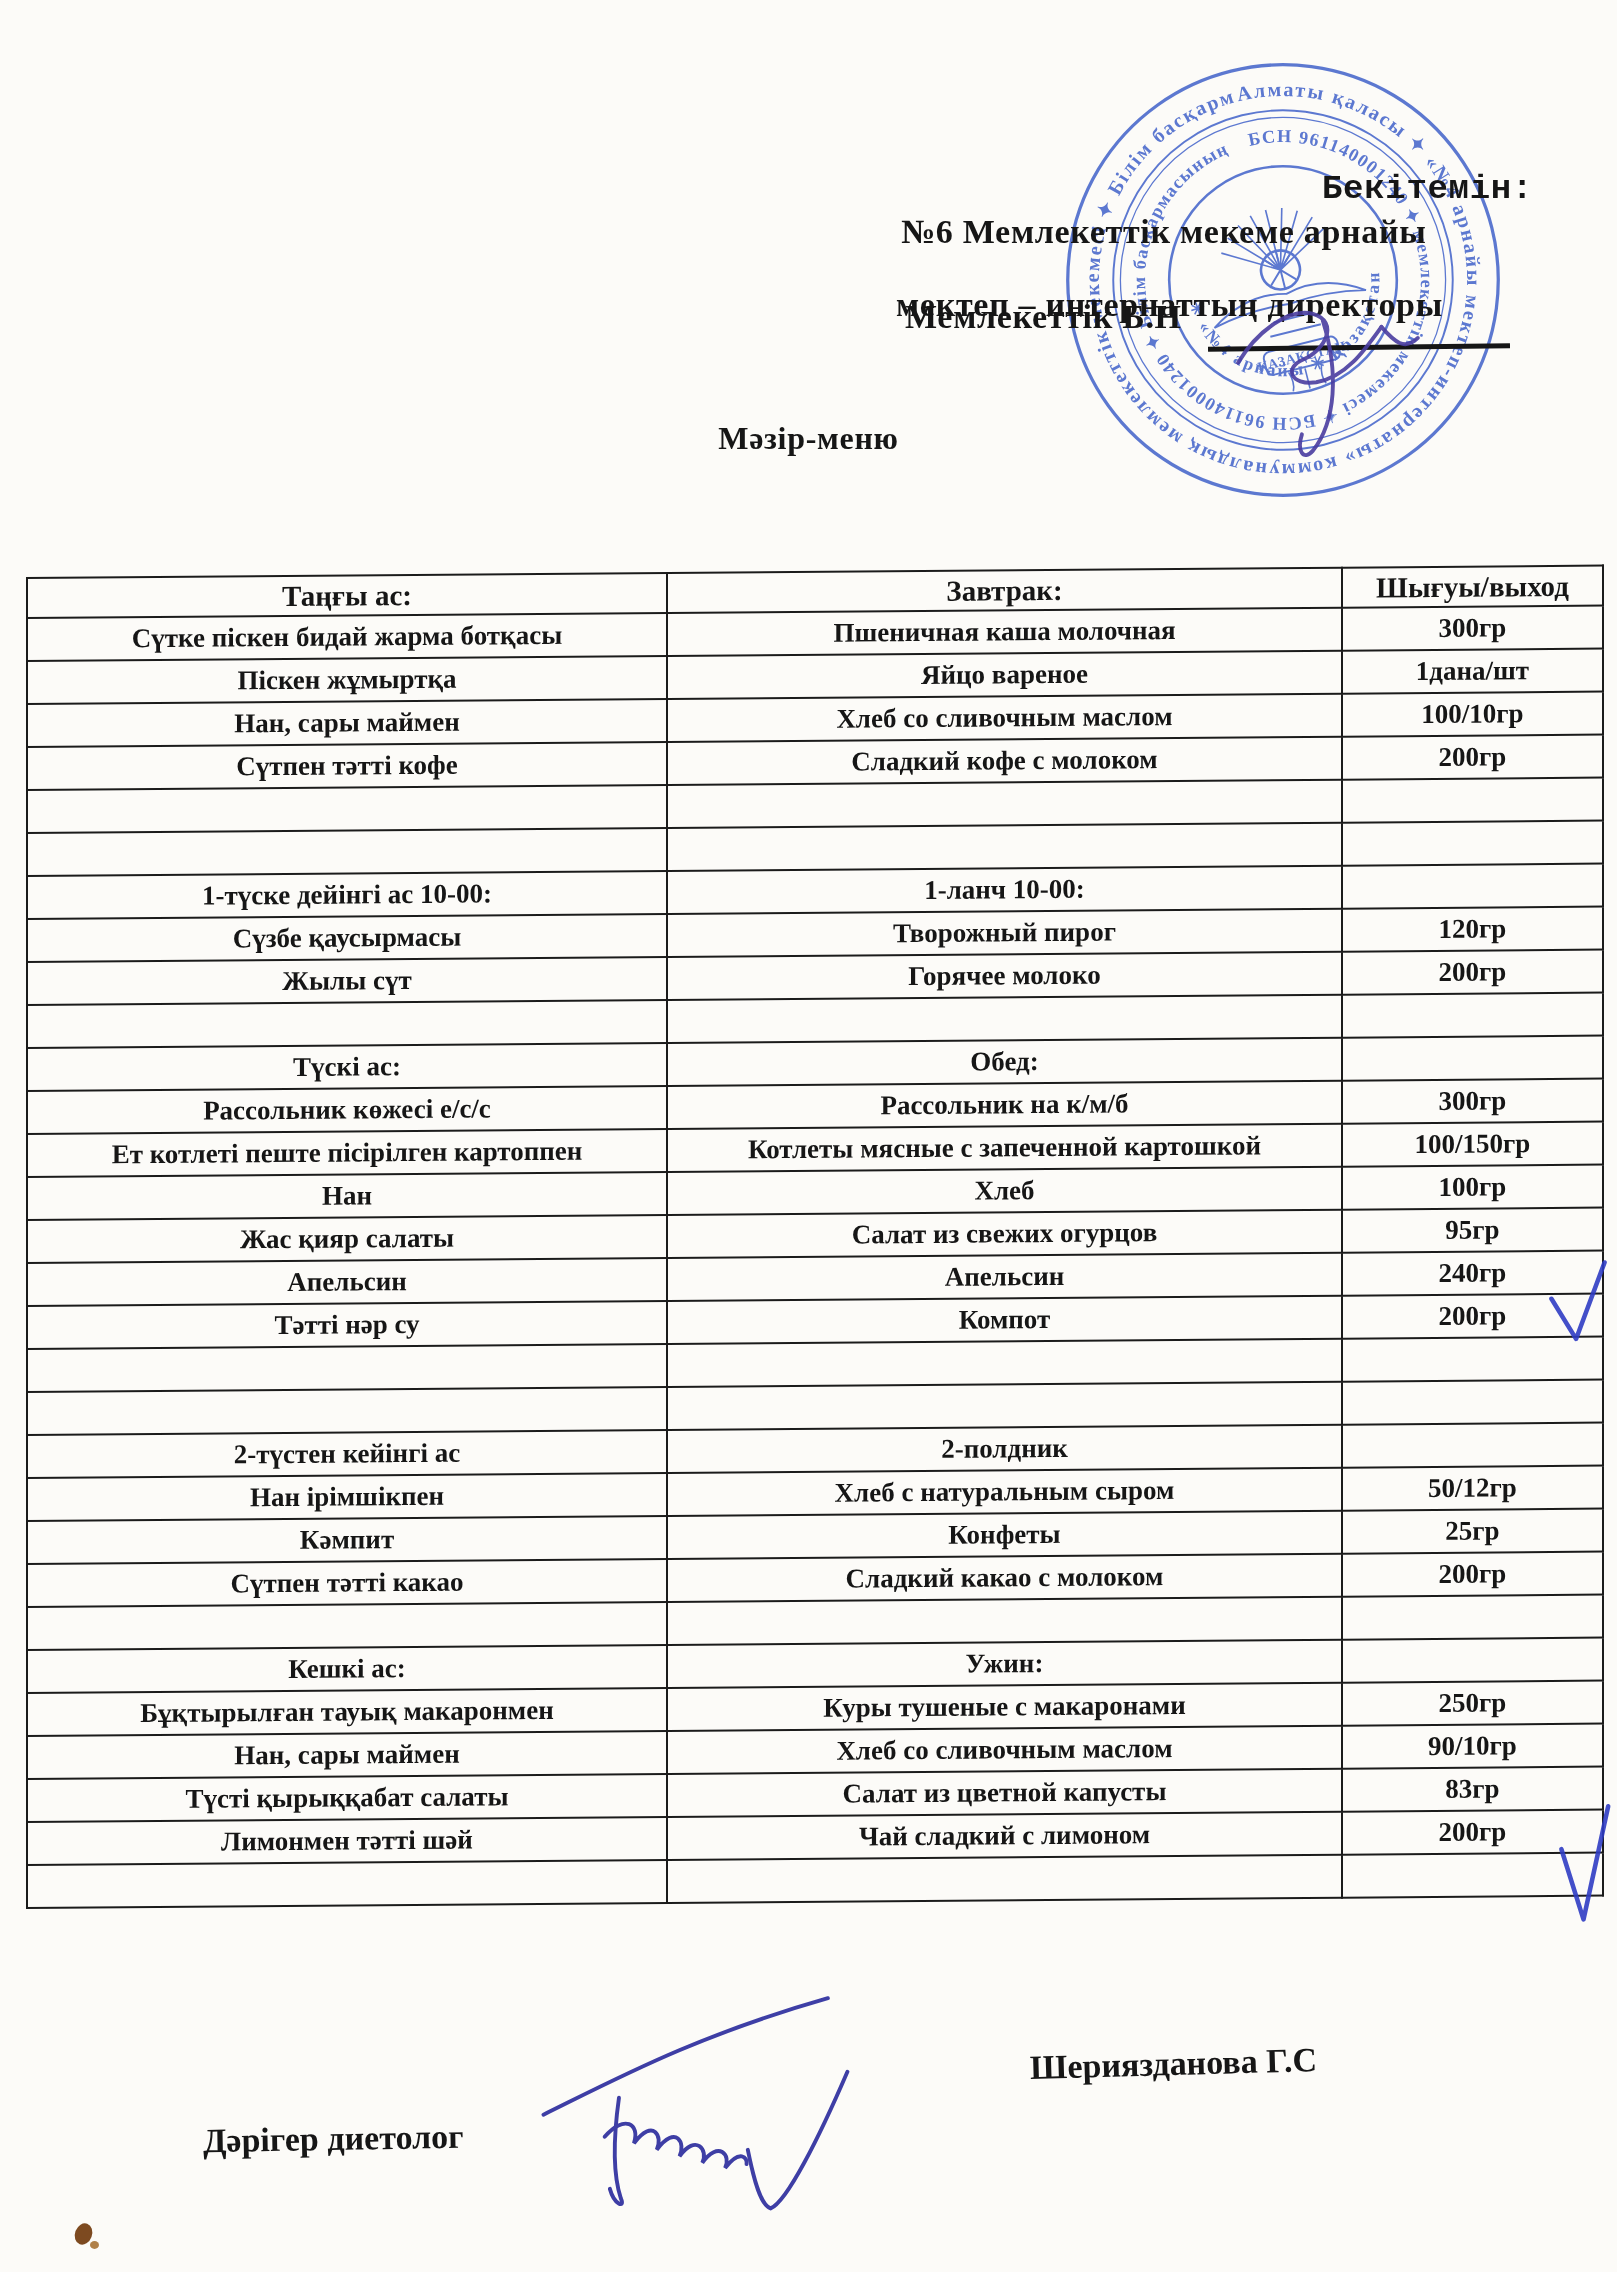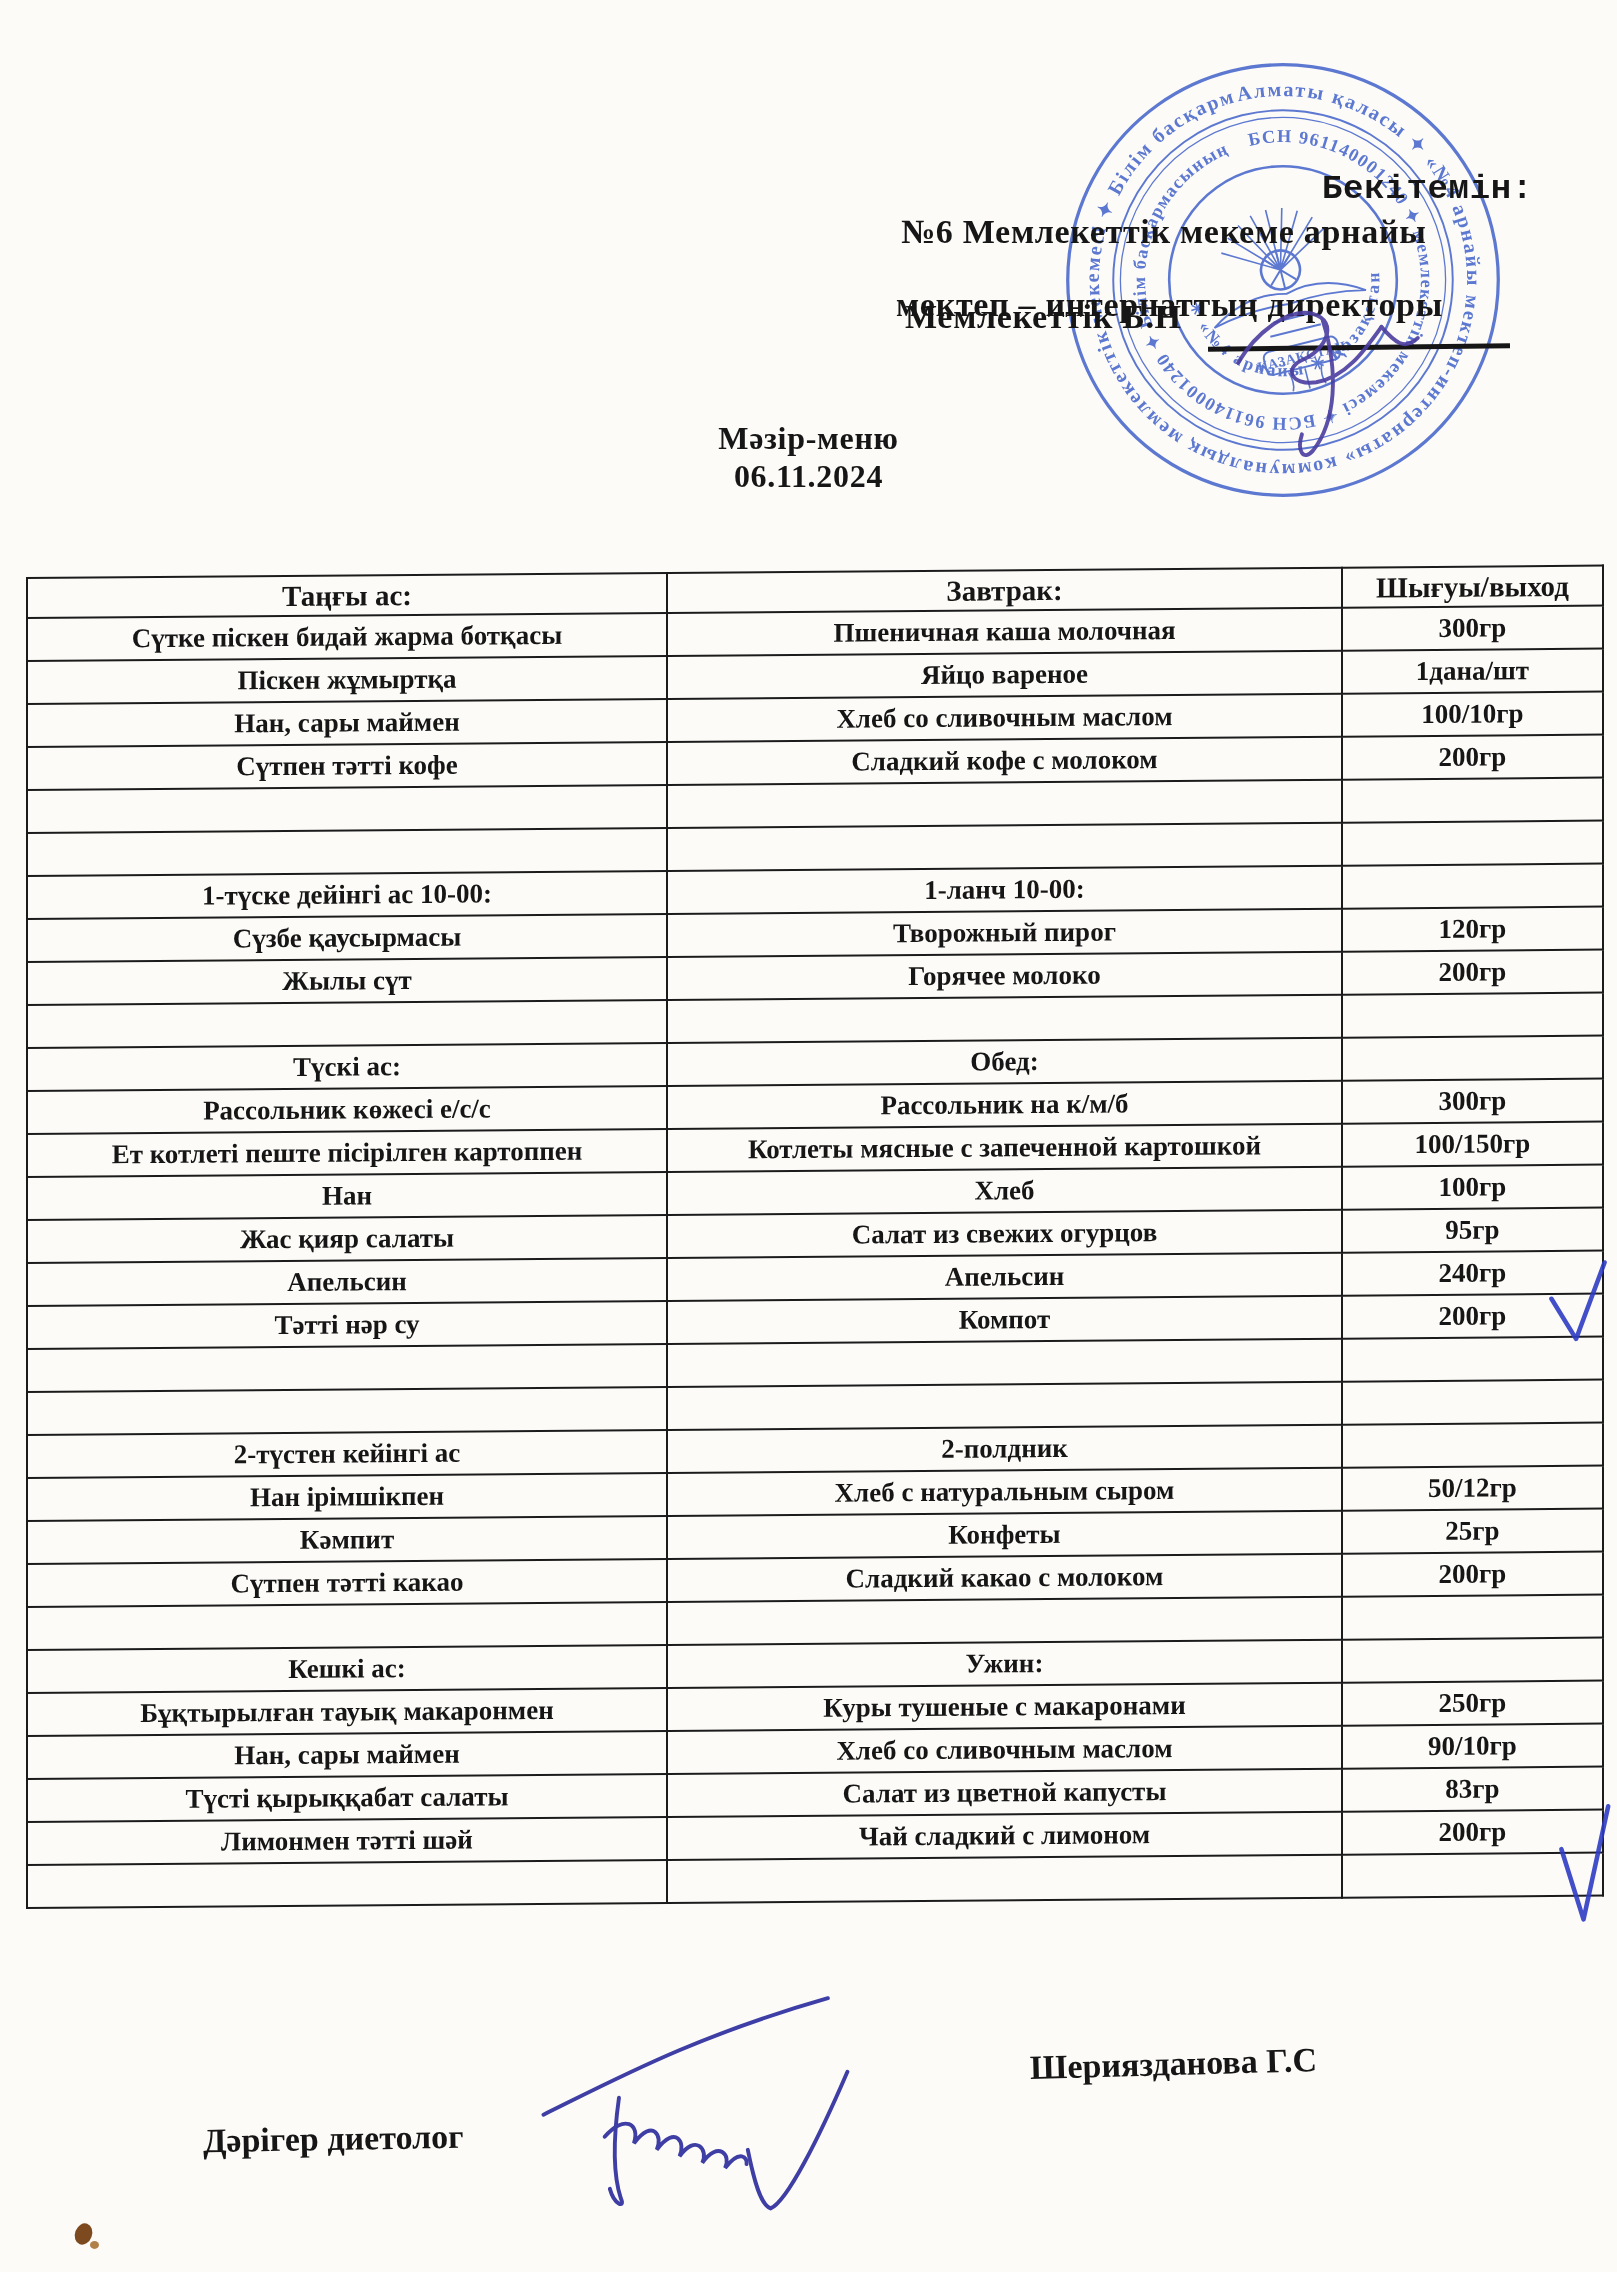--- a/index.html
+++ b/index.html
@@ -95,21 +95,20 @@
       <g fill="none" stroke="#4a3da0" stroke-width="6" stroke-linecap="round" opacity="0.9">
         <path d="M60,170 C90,120 140,85 175,95 C215,107 195,150 160,165 C130,178 140,205 180,200 C225,193 255,150 280,115"></path>
         <path d="M190,105 C215,185 210,260 175,305 C160,322 150,305 158,280"></path>
         <path d="M280,115 C300,138 316,152 336,132"></path>
       </g>
     </svg>
   </div>
 
   <div class="title-block">
     <div>Мәзір-меню</div>
-    <div>06.11.2024</div>
   </div>
 
   <div class="menu-wrap">
     <table class="menu">
       <colgroup>
           <col style="width:640px">
           <col style="width:675px">
           <col style="width:261px">
         </colgroup>
       <thead>

